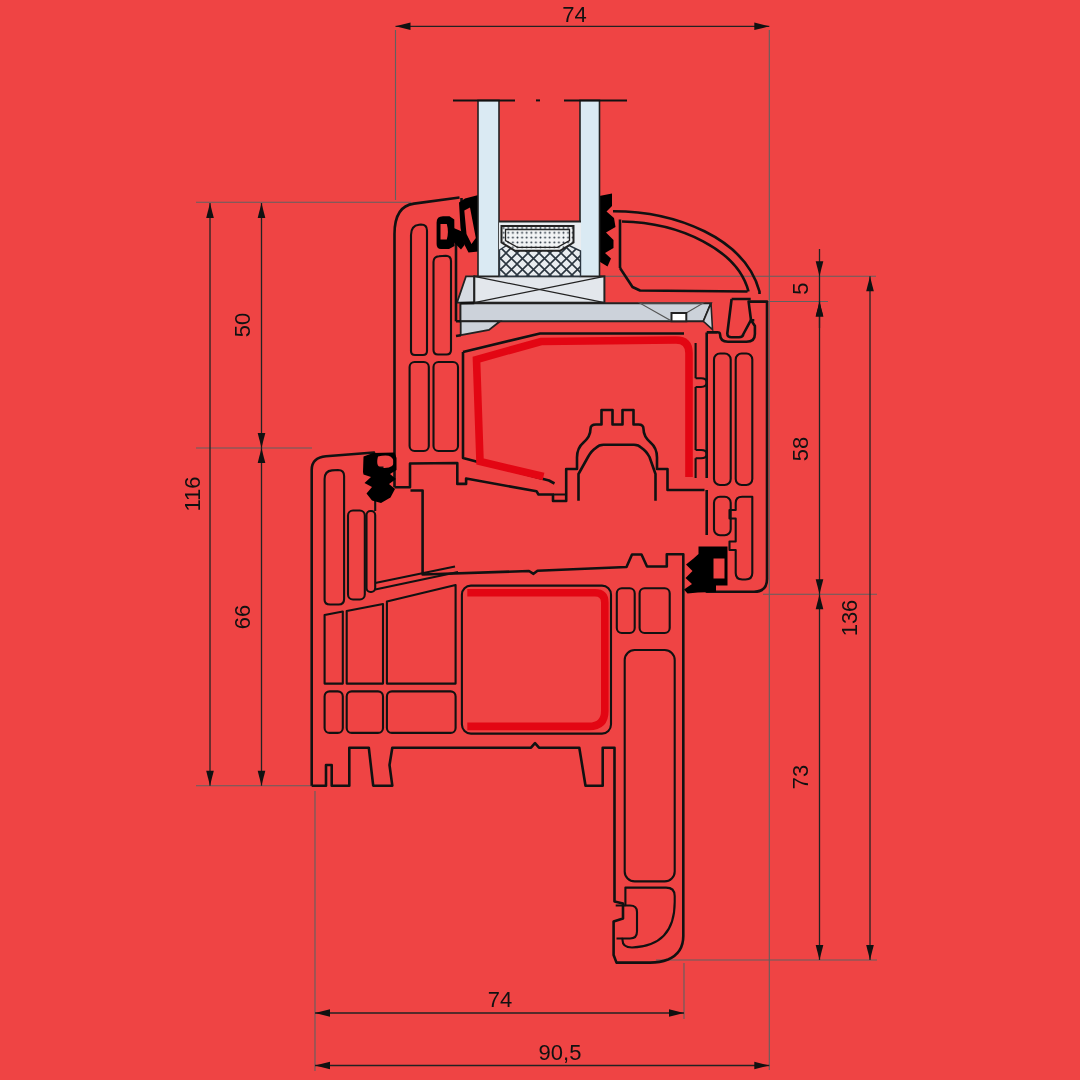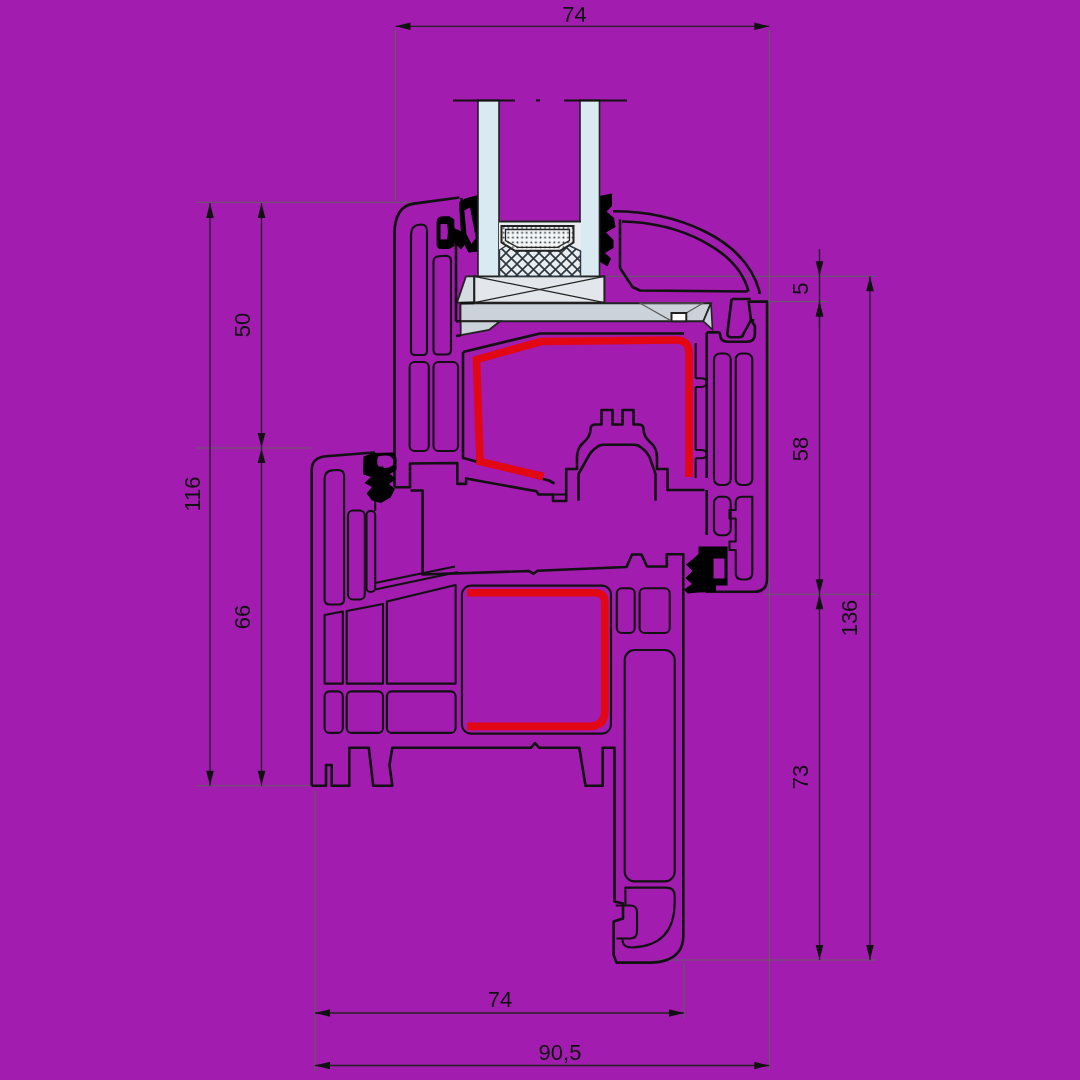--- a/index.html
+++ b/index.html
@@ -1,16 +1,16 @@
 <!DOCTYPE html>
 <html><head>
 <meta charset="utf-8">
 <style>
 html,body{margin:0;padding:0;background:#fff;}
-#page{width:1080px;height:1080px;position:relative;background:#a21caf;overflow:hidden;}
+#page{width:1080px;height:1080px;position:relative;background:#ef4444;overflow:hidden;}
 svg{display:block;}
 text{font-family:"Liberation Sans",sans-serif;fill:#111;}
 </style>
 </head>
 <body>
 <div id="page">
 <svg width="1080" height="1080" viewBox="0 0 1080 1080">
 <defs>
 <pattern id="dots" width="4.6" height="4.8" patternUnits="userSpaceOnUse">
 <rect width="4.6" height="4.8" fill="#f2f4f5"></rect>

